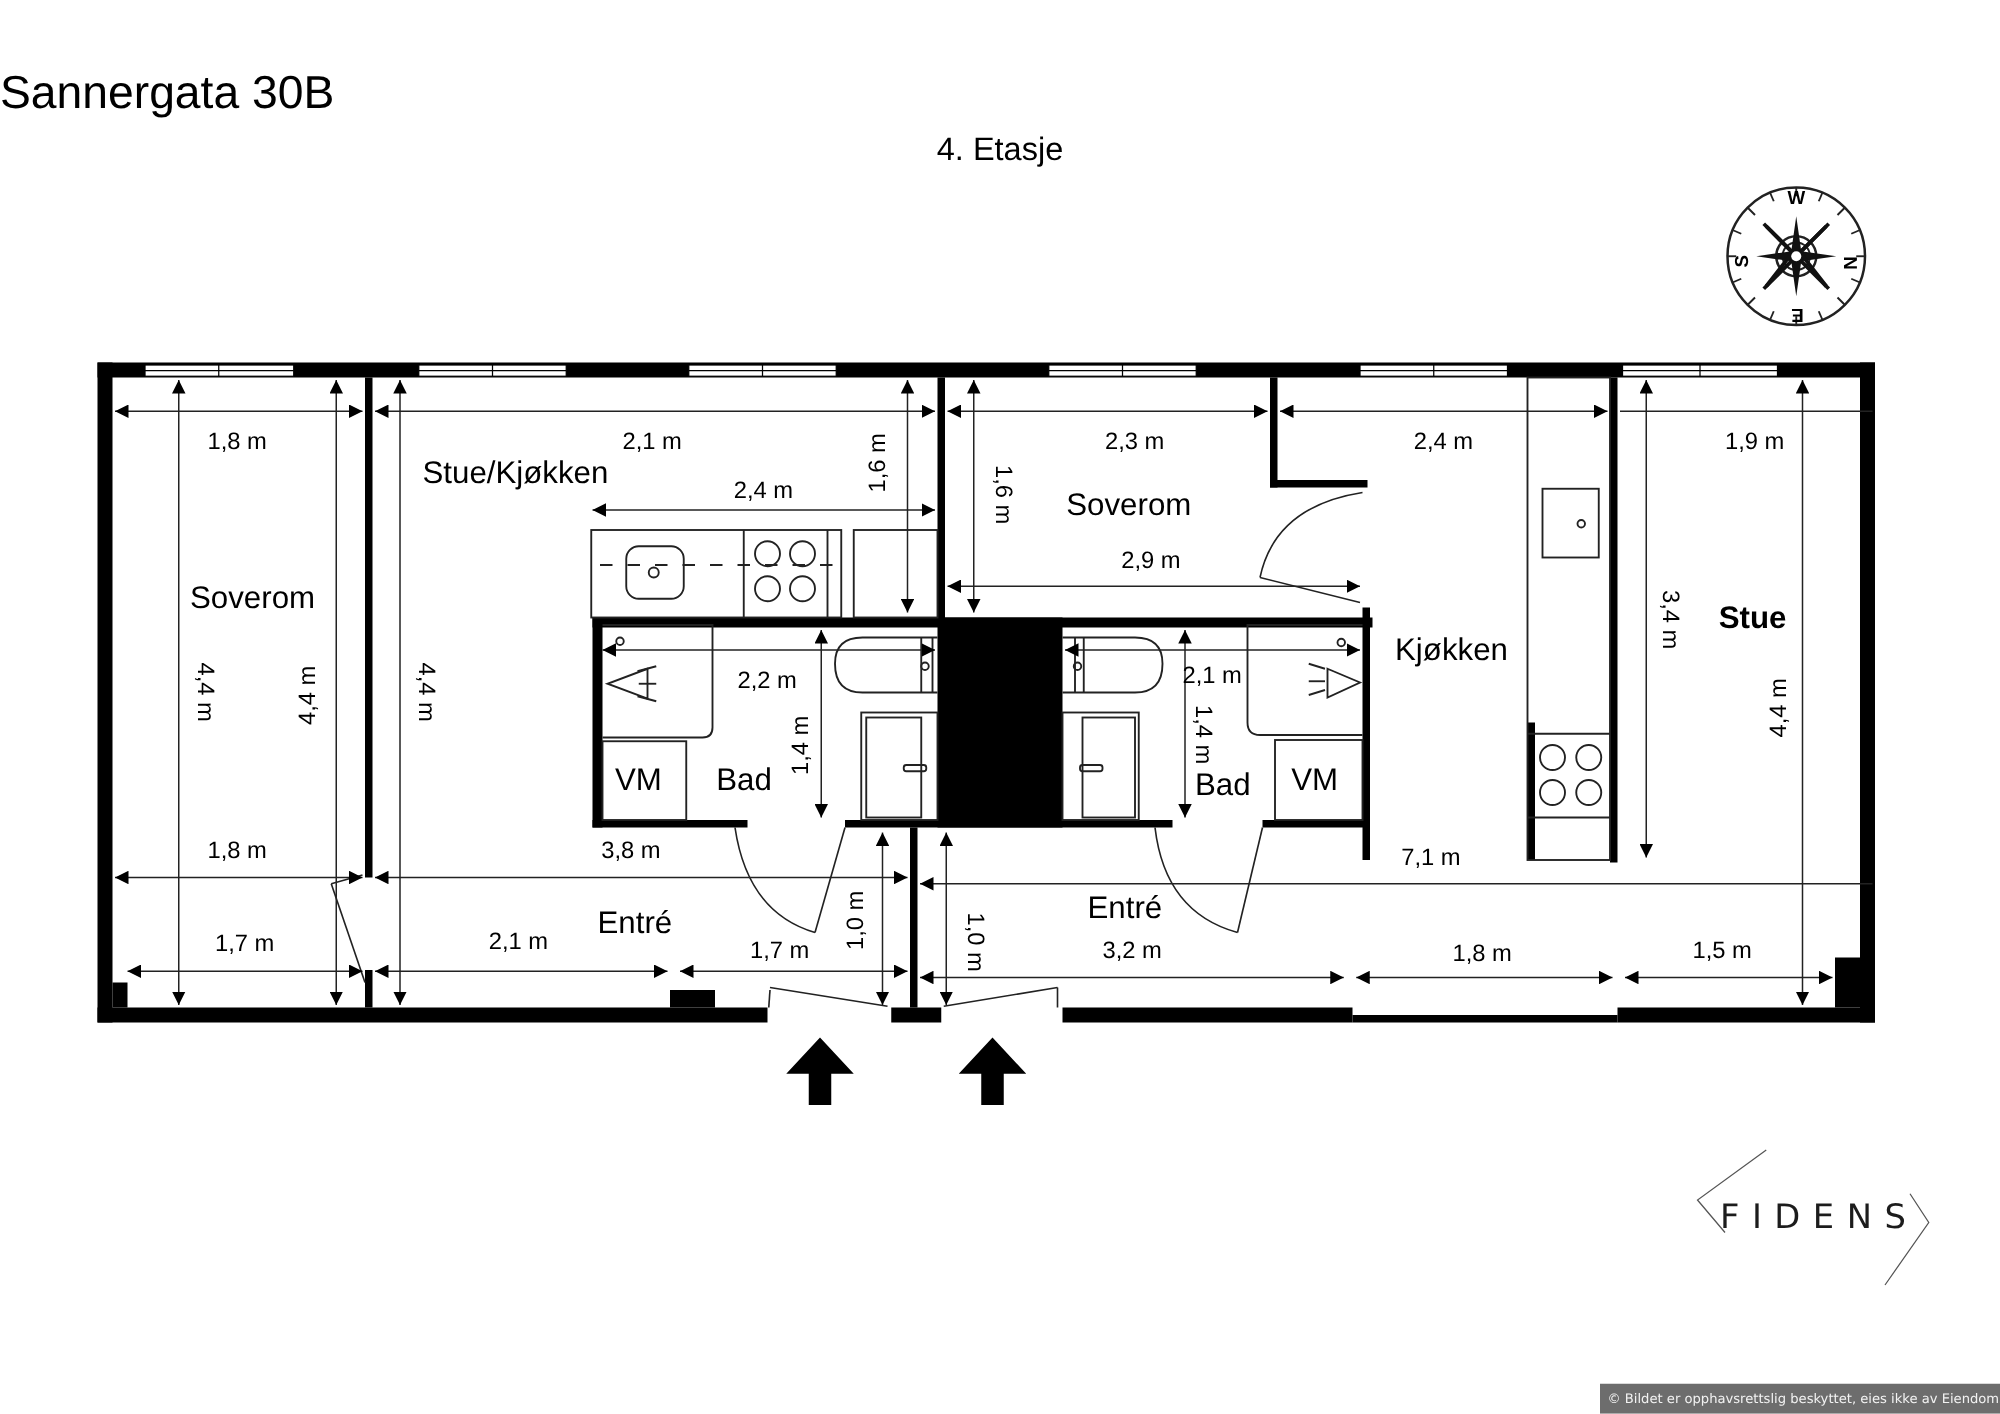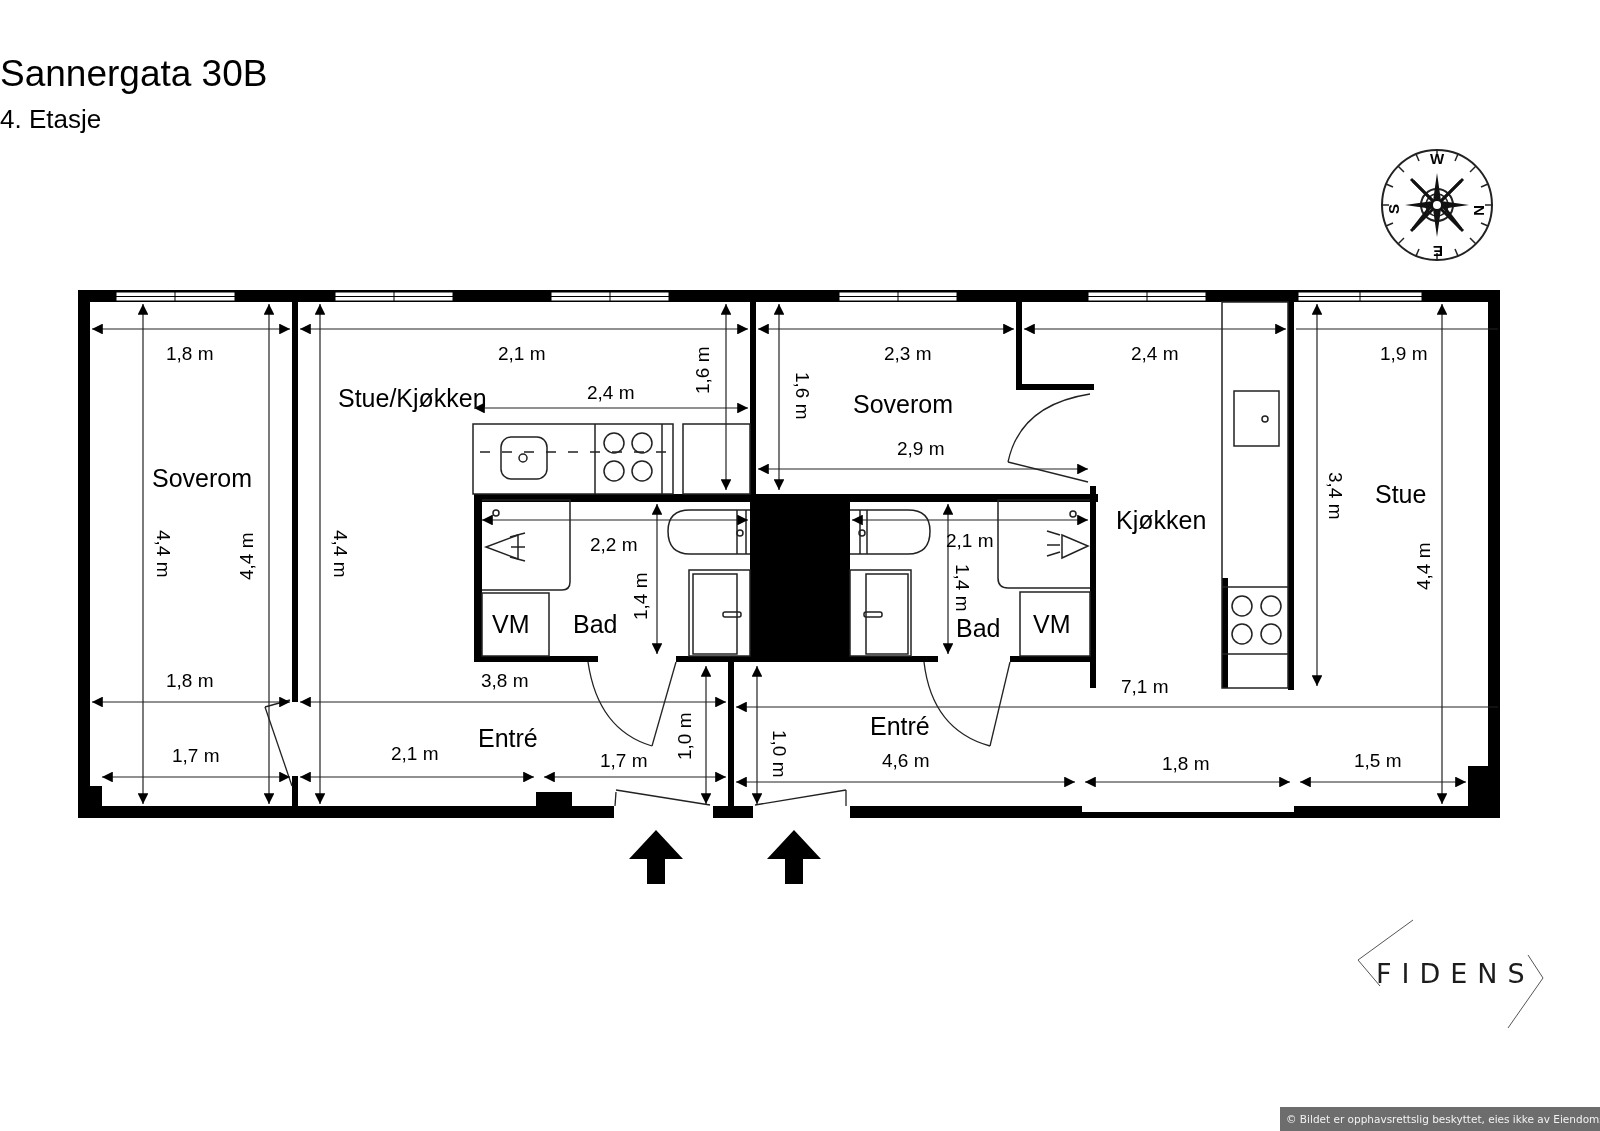--- a/index.html
+++ b/index.html
@@ -1,18 +1,18 @@
 <!DOCTYPE html>
 <html><head>
 <meta charset="utf-8">
 <style>
   html, body { margin: 0; padding: 0; background: #ffffff; }
   body { width: 1600px; height: 1131px; position: relative; overflow: hidden; font-family: "Liberation Sans", sans-serif; color: #000; }
   .title { position: absolute; left: 0; width: 1600px; top: 52px; font-size: 37px; line-height: 44px; }
-  .subtitle { position: absolute; left: 0; width: 1600px; top: 103px; text-align: left; font-size: 26px; line-height: 32px; }
+  .subtitle { position: absolute; left: 0; width: 1600px; top: 103px; text-align: center; font-size: 26px; line-height: 32px; }
   #plan { position: absolute; left: 0; top: 0; }
   .lbl { position: absolute; white-space: nowrap; font-size: 19px; line-height: 22px; }
   .room { position: absolute; white-space: nowrap; font-size: 25px; line-height: 28px; }
   .vt { transform-origin: 0 0; }
   .disclaimer { position: absolute; left: 0; width: 1600px; top: 1040px; text-align: center; font-size: 15px; line-height: 17px; }
   .copyright { position: absolute; left: 1280px; top: 1107px; width: 320px; height: 24px; background: #6d6d6d; color: #f2f2f2; font-size: 10.5px; line-height: 24px; padding-left: 6px; box-sizing: border-box; white-space: nowrap; font-family: "DejaVu Sans", sans-serif; }
   .brand { position: absolute; left: 1376px; top: 958px; font-size: 27px; letter-spacing: 10px; color: #1c1c1c; font-family: "DejaVu Sans", sans-serif; }
   .compass-letter { font-family: "Liberation Sans", sans-serif; font-weight: bold; font-size: 15px; }
 </style>
 </head>
@@ -222,47 +222,47 @@
     <line x1="757" y1="666" x2="757" y2="804" marker-start="url(#ah)" marker-end="url(#ah)"></line>
   </g>
 
   <g fill="none" stroke="#555" stroke-width="1">
     <polyline points="1413,920 1358,960 1380,986"></polyline>
     <polyline points="1508,1028 1543,978 1528,955"></polyline>
   </g>
 </svg>
 
 <div class="room" style="left:152px;top:464px;">Soverom</div>
-<div class="room" style="left:338px;top:364px;margin-top:20px;">Stue/Kjøkken</div>
+<div class="room" style="left:338px;top:364px;">Stue/Kjøkken</div>
 <div class="room" style="left:853px;top:390px;">Soverom</div>
 <div class="room" style="left:573px;top:610px;">Bad</div>
 <div class="room" style="left:492px;top:610px;">VM</div>
 <div class="room" style="left:956px;top:614px;">Bad</div>
 <div class="room" style="left:1033px;top:610px;">VM</div>
 <div class="room" style="left:1116px;top:506px;">Kjøkken</div>
-<div class="room" style="left:1375px;top:480px;">Stue</div>
+<div class="room" style="left:1375px;top:480px;font-weight:bold;">Stue</div>
 <div class="room" style="left:478px;top:724px;">Entré</div>
 <div class="room" style="left:870px;top:712px;">Entré</div>
 
 <div class="lbl" style="left:166px;top:343px;">1,8 m</div>
 <div class="lbl" style="left:498px;top:343px;">2,1 m</div>
 <div class="lbl" style="left:587px;top:382px;">2,4 m</div>
 <div class="lbl" style="left:860px;top:343px;margin-left:24px;">2,3 m</div>
 <div class="lbl" style="left:1131px;top:343px;">2,4 m</div>
 <div class="lbl" style="left:1380px;top:343px;">1,9 m</div>
 <div class="lbl" style="left:897px;top:438px;">2,9 m</div>
 <div class="lbl" style="left:590px;top:534px;text-align:center;">2,2 m</div>
 <div class="lbl" style="left:946px;top:530px;">2,1 m</div>
 <div class="lbl" style="left:166px;top:670px;">1,8 m</div>
 <div class="lbl" style="left:481px;top:670px;">3,8 m</div>
 <div class="lbl" style="left:1121px;top:676px;">7,1 m</div>
 <div class="lbl" style="left:172px;top:745px;">1,7 m</div>
 <div class="lbl" style="left:391px;top:743px;">2,1 m</div>
 <div class="lbl" style="left:600px;top:750px;">1,7 m</div>
-<div class="lbl" style="left:882px;top:750px;">4,6 m</div>
+<div class="lbl" style="left:882px;top:750px;">3,2 m</div>
 <div class="lbl" style="left:1162px;top:753px;">1,8 m</div>
 <div class="lbl" style="left:1354px;top:750px;">1,5 m</div>
 
 <div class="lbl vt" style="left:692px;top:394px;transform:rotate(-90deg);">1,6 m</div>
 <div class="lbl vt" style="left:813px;top:372px;transform:rotate(90deg);">1,6 m</div>
 <div class="lbl vt" style="left:174px;top:530px;transform:rotate(90deg);">4,4 m</div>
 <div class="lbl vt" style="left:236px;top:580px;transform:rotate(-90deg);">4,4 m</div>
 <div class="lbl vt" style="left:351px;top:530px;transform:rotate(90deg);">4,4 m</div>
 <div class="lbl vt" style="left:1346px;top:472px;transform:rotate(90deg);">3,4 m</div>
 <div class="lbl vt" style="left:1413px;top:590px;transform:rotate(-90deg);">4,4 m</div>

